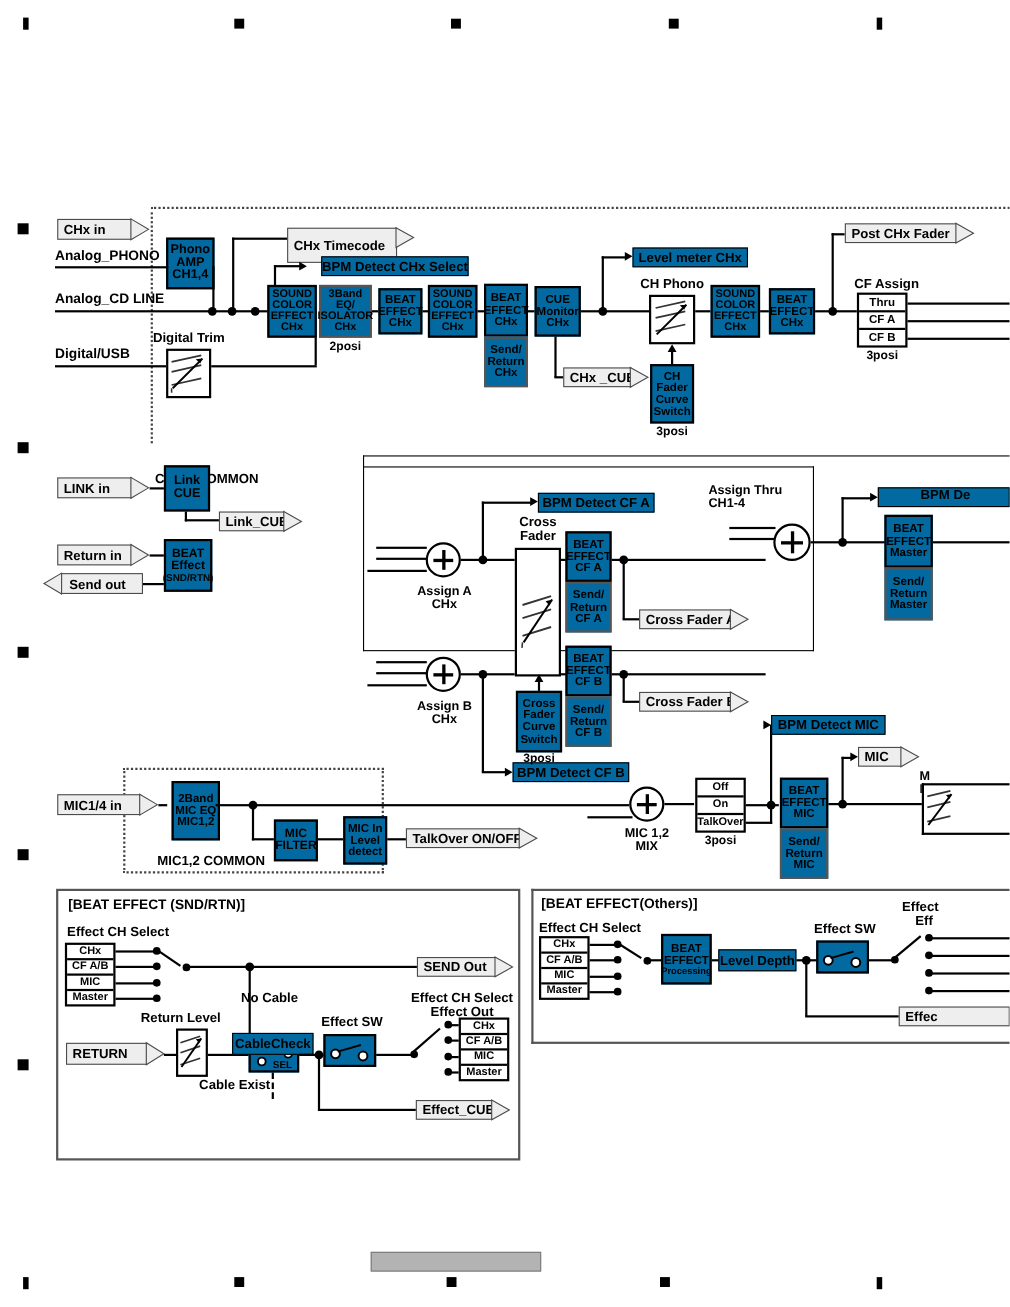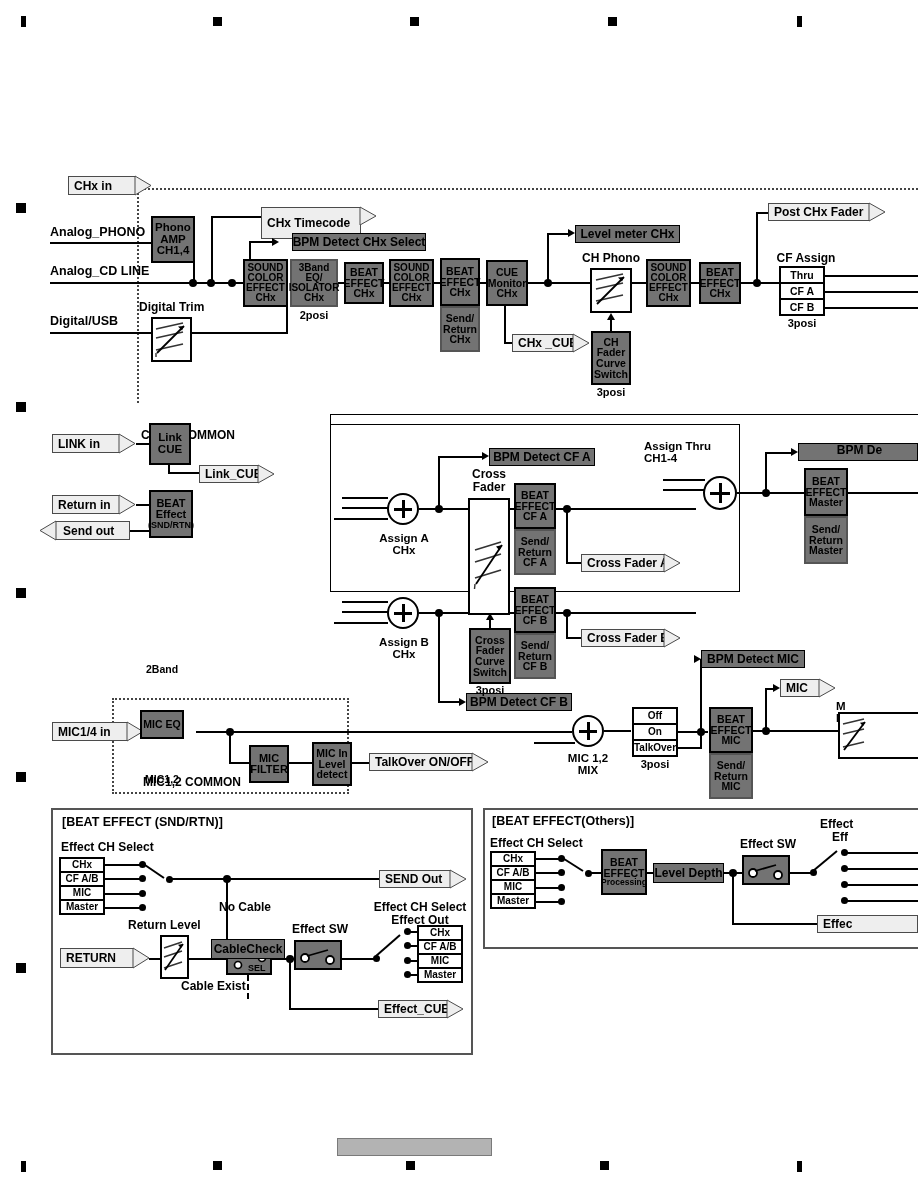--- a/index.html
+++ b/index.html
@@ -17,21 +17,21 @@
   .hline{position:absolute;background:#000;height:2px;}
   .vline{position:absolute;background:#000;width:2px;}
   .thinh{position:absolute;background:#000;height:1px;}
   .thinv{position:absolute;background:#000;width:1px;}
 
   
   .dot{position:absolute;width:8px;height:8px;background:#000;border-radius:50%;}
   .dotsm{position:absolute;width:7px;height:7px;background:#000;border-radius:50%;}
 
   
-  .box{position:absolute;box-sizing:border-box;border:2px solid #000;background:#737373;
+  .box{position:absolute;box-sizing:border-box;border:2px solid #000;background:#0369a1;
        display:flex;flex-direction:column;align-items:center;justify-content:center;
        text-align:center;font-weight:bold;color:#000;line-height:1.02;padding:0 1px;}
   .box.gray{border-color:#555;}
   .box.thin{border-width:1px;}
   .box .ln{display:block;white-space:nowrap;}
 
   
   .flag{position:absolute;box-sizing:border-box;border:1px solid #4b4b4b;background:#eeeeee;
         font-weight:bold;color:#000;display:flex;align-items:center;
         padding-left:5px;white-space:nowrap;line-height:1;}
@@ -93,21 +93,21 @@
   <div class="reg" style="left:16px;top:963px;width:10px;height:10px;"></div>
 
   <div class="reg" style="left:21px;top:1161px;width:5px;height:11px;"></div>
   <div class="reg" style="left:213px;top:1161px;width:9px;height:9px;"></div>
   <div class="reg" style="left:406px;top:1161px;width:9px;height:9px;"></div>
   <div class="reg" style="left:600px;top:1161px;width:9px;height:9px;"></div>
   <div class="reg" style="left:797px;top:1161px;width:5px;height:11px;"></div>
 
   <div class="dashgrp" style="left:137px;top:188px;width:781px;height:215px;border-right:none;border-bottom:none;"></div>
 
-  <div class="flag" style="left:52px;top:176px;width:68px;height:19px;font-size:12px;margin-left:16px;">
+  <div class="flag" style="left:52px;top:199px;width:68px;height:19px;font-size:12px;">
     <span>CHx in</span>
     <span class="tip">
       <svg width="16" height="19" viewBox="0 0 16 19">
           <polygon points="0,0 16,9.5 0,19" fill="#eeeeee" stroke="#4b4b4b" stroke-width="1"></polygon>
         </svg>
     </span>
   </div>
 
   <div class="lbl" style="left:50px;top:226px;font-size:12.5px;">Analog_PHONO</div>
   <div class="hline" style="left:50px;top:242px;width:101px;"></div>
@@ -489,21 +489,21 @@
   <div class="flag" style="left:52px;top:722px;width:76px;height:19px;font-size:12px;">
     <span>MIC1/4 in</span>
     <span class="tip">
       <svg width="16" height="19" viewBox="0 0 16 19">
           <polygon points="0,0 16,9.5 0,19" fill="#eeeeee" stroke="#4b4b4b" stroke-width="1"></polygon>
         </svg>
     </span>
   </div>
   <div class="hline" style="left:144px;top:731px;width:8px;"></div>
 
-  <div class="box" style="left:140px;top:710px;width:44px;height:29px;font-size:10.5px;gap:44px;">
+  <div class="box" style="left:156px;top:710px;width:44px;height:54px;font-size:10.5px;">
     <span class="ln">2Band</span>
     <span class="ln">MIC EQ</span>
     <span class="ln">MIC1,2</span>
   </div>
 
   <div class="hline" style="left:196px;top:731px;width:376px;"></div>
   <div class="dot" style="left:226px;top:728px;"></div>
   <div class="vline" style="left:229px;top:731px;height:33px;"></div>
   <div class="hline" style="left:229px;top:762px;width:20px;"></div>
 

